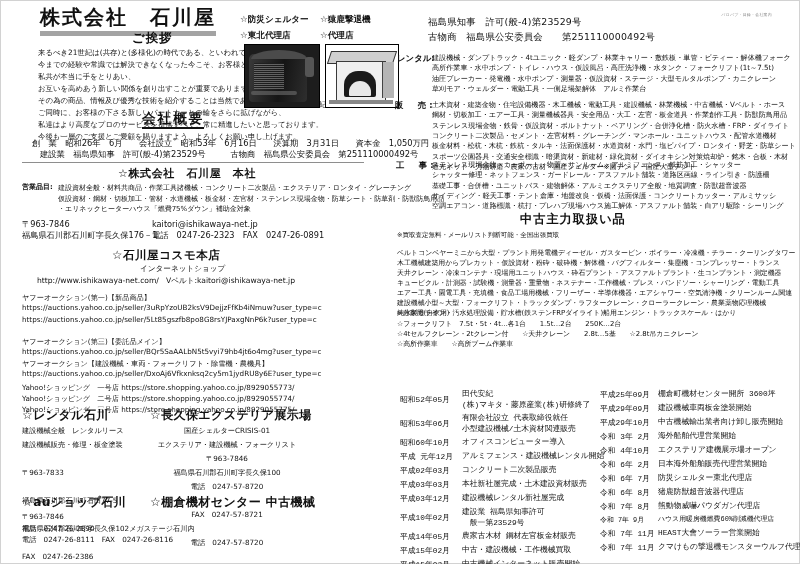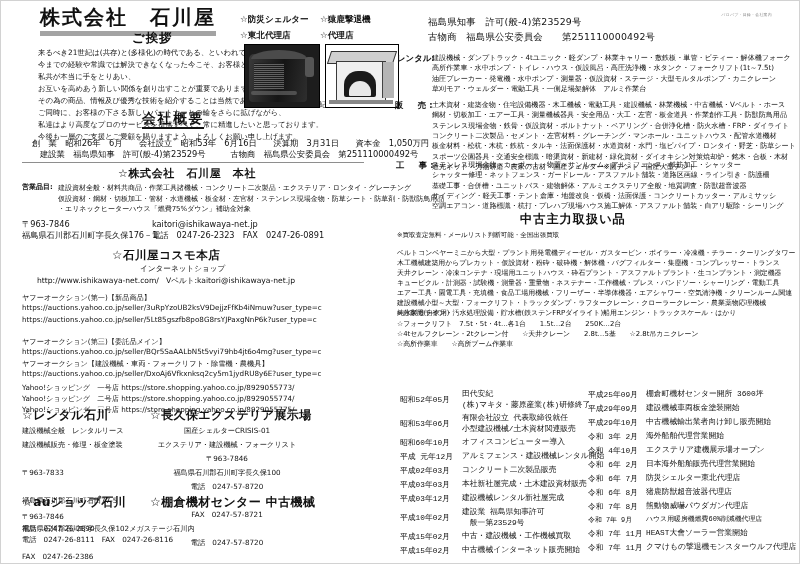--- a/index.html
+++ b/index.html
@@ -165,21 +165,21 @@
   #b4-name{left:150px;top:494px;}
   #b4-body{left:152px;top:511px;font-size:7.2px;line-height:1.6;position:absolute;}
 
   
   .hist{position:absolute;font-size:7.8px;}
   .hist .row{display:flex;align-items:center;margin-bottom:3.0px;font-family:Liberation Mono, monospace;}
   .hist .d{width:62px;flex:0 0 62px;white-space:nowrap;}
   .hist .e{white-space:pre;line-height:1.35;}
   #hist-left{left:400px;top:389px;}
   #hist-right{left:588px;top:389px;}
-  #hist-right .d{width:58px;flex:0 0 58px;}
+  #hist-right .d{width:58px;flex:0 0 58px;margin-left:12px;}
   .small{font-size:6.9px;}
 </style>
 </head>
 <body>
 
 <div class="page">
   <div class="scanedge"></div>
 
   <div class="tt" id="company-title">株式会社　石川屋</div>
   <div class="tt" id="greeting-title">ご挨拶</div>
@@ -354,20 +354,24 @@
       <div class="row">
         <div class="d">平成03年12月</div>
         <div class="e">建設機械レンタル新社屋完成</div>
       </div>
       <div class="row">
         <div class="d">平成10年02月</div>
         <div class="e">建設業 福島県知事許可
 　般一第23529号</div>
       </div>
       <div class="row">
+        <div class="d">平成14年05月</div>
+        <div class="e">農家古木材 鋼材左官板金材販売</div>
+      </div>
+      <div class="row">
         <div class="d">平成15年02月</div>
         <div class="e">中古・建設機械・工作機械買取</div>
       </div>
       <div class="row">
         <div class="d">平成15年02月</div>
         <div class="e">中古機械インターネット販売開始</div>
       </div>
     </div>
   <div class="hist" id="hist-right">
       <div class="row">

